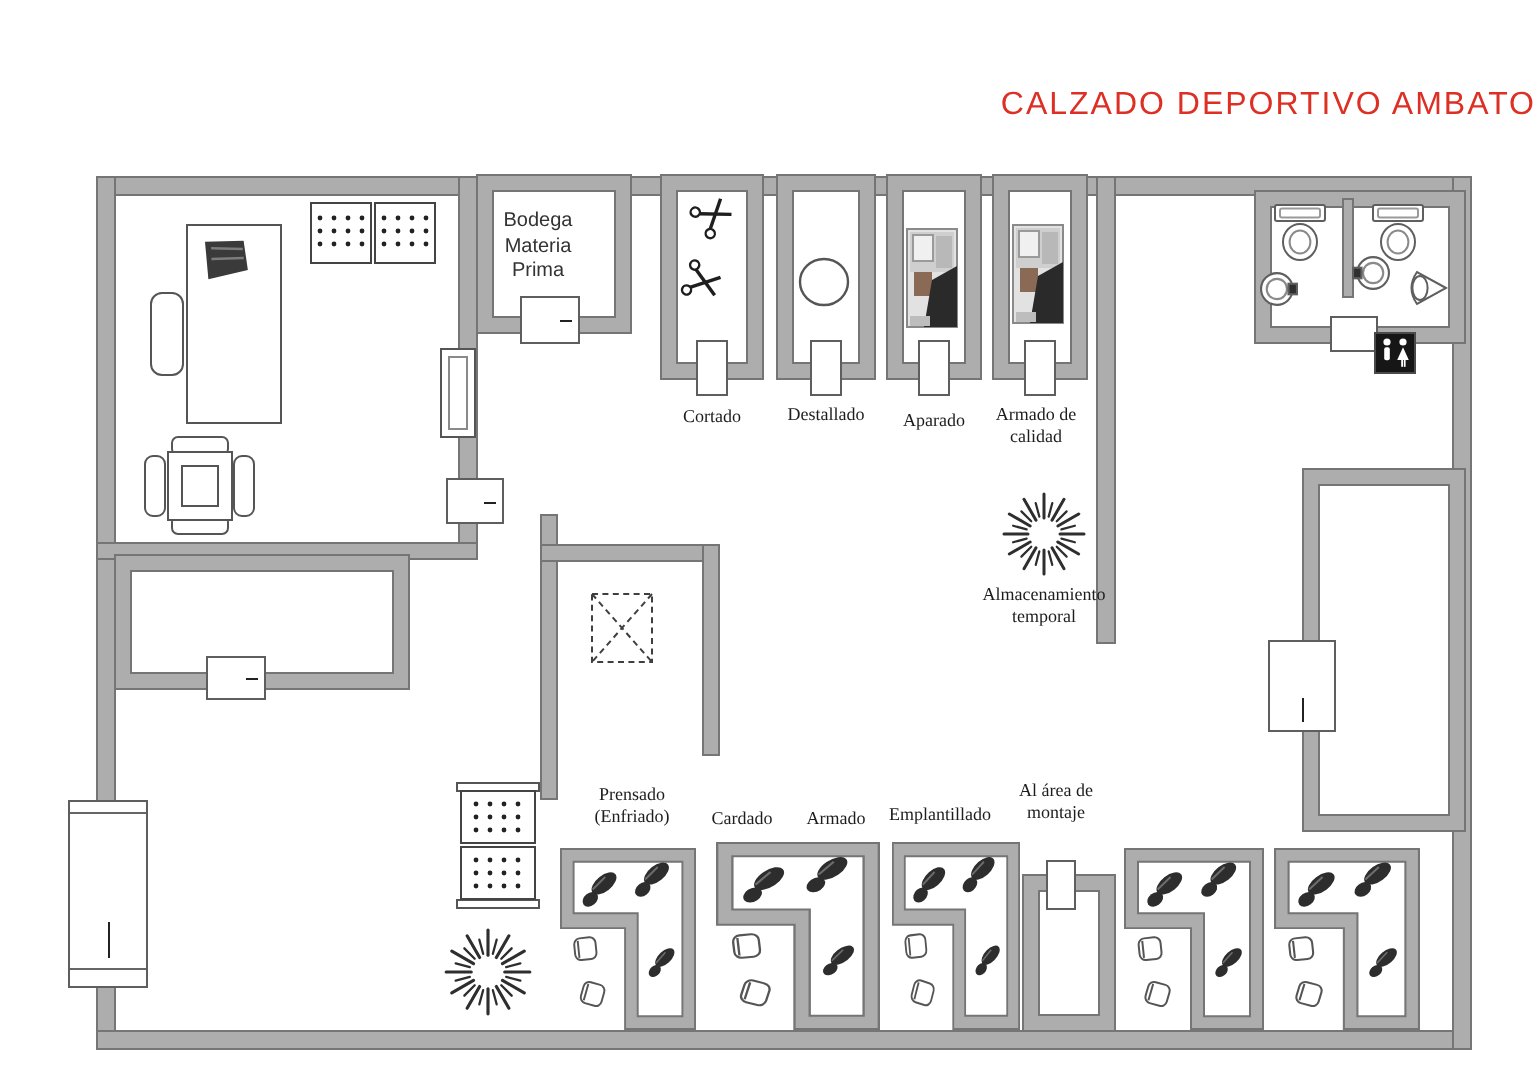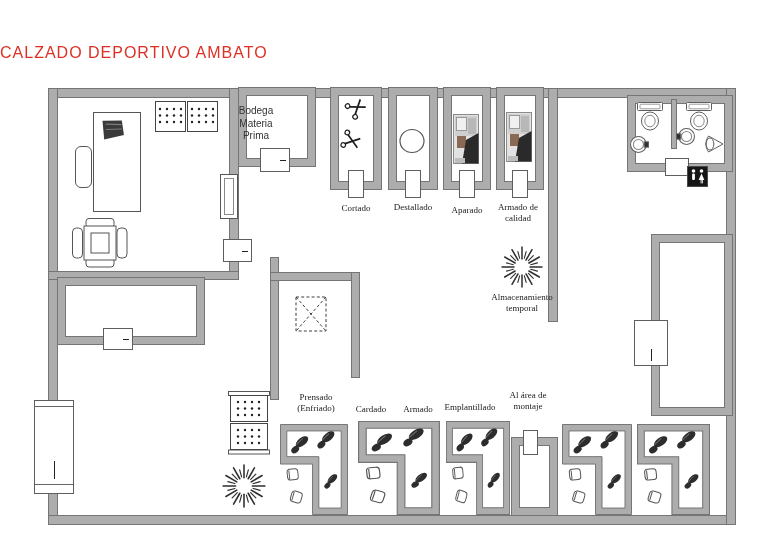--- a/index.html
+++ b/index.html
@@ -8,21 +8,21 @@
   .abs{position:absolute;}
   .wall{position:absolute;background:var(--wall-fill,#adadad);border:1px solid var(--wall-edge,#757575);box-sizing:border-box;}
   .room{position:absolute;background:#fff;border:7px solid var(--wall-fill,#adadad);
         outline:1px solid var(--wall-edge,#757575);box-shadow:inset 0 0 0 1px var(--wall-edge,#757575);box-sizing:border-box;}
   .door{position:absolute;background:#fff;border:1px solid #5e5e5e;box-sizing:border-box;}
   .tick-h{position:absolute;right:3px;top:50%;width:6px;height:1px;background:#222;}
   .tick-v{position:absolute;left:50%;bottom:4px;width:1px;height:12px;background:#222;}
   .lbl{position:absolute;font-family:"Liberation Serif","DejaVu Serif",serif;font-size:9px;
        line-height:1.25;color:var(--label-color,#1c1c1c);text-align:center;white-space:pre-line;}
   .lbl-sans{font-family:"Liberation Sans","DejaVu Sans",sans-serif;font-size:10px;color:#333;}
-  #title{position:absolute;left:0;right:0;top:44px;text-align:left;font-size:16px;
+  #title{position:absolute;left:0;right:0;top:44px;text-align:right;font-size:16px;
          letter-spacing:1px;color:var(--title-color,#dd2f23);}
   .furn{position:absolute;background:#fff;border:1px solid #555;box-sizing:border-box;}
   .win-inner{position:absolute;left:3px;top:3px;right:3px;bottom:3px;border:1px solid #8a8a8a;}
   .edge-top{position:absolute;left:0;right:0;top:5px;height:1px;background:#666;}
   .edge-bot{position:absolute;left:0;right:0;bottom:8px;height:1px;background:#666;}
 </style>
 </head>
 <body>
 
 <svg width="0" height="0" style="position:absolute" aria-hidden="true">
@@ -274,21 +274,21 @@
     </svg>
   <svg class="abs" style="left:228px;top:391px" width="42" height="64" viewBox="0 0 42 64">
     <rect x="0.5" y="0.5" width="41" height="4" fill="#fff" stroke="#555"></rect>
     <rect x="0.5" y="59" width="41" height="4" fill="#fff" stroke="#555"></rect>
     <rect x="2.5" y="4.5" width="37" height="26" fill="#fff" stroke="#444"></rect>
     <rect x="2.5" y="32.5" width="37" height="26" fill="#fff" stroke="#444"></rect>
     <use href="#dots12" transform="translate(10 11)"></use>
     <use href="#dots12" transform="translate(10 39)"></use>
   </svg>
 
-  <div class="lbl lbl-sans" style="left:223px;top:105px;width:66px">Bodega
+  <div class="lbl lbl-sans" style="left:236px;top:105px;width:66px">Bodega
 Materia
 Prima</div>
   <div class="lbl" style="left:330px;top:203px;width:52px">Cortado</div>
   <div class="lbl" style="left:382px;top:202px;width:62px">Destallado</div>
   <div class="lbl" style="left:442px;top:205px;width:50px">Aparado</div>
   <div class="lbl" style="left:490px;top:202px;width:56px">Armado de
 calidad</div>
   <div class="lbl" style="left:477px;top:292px;width:90px">Almacenamiento
 temporal</div>
   <div class="lbl" style="left:287px;top:392px;width:58px">Prensado

